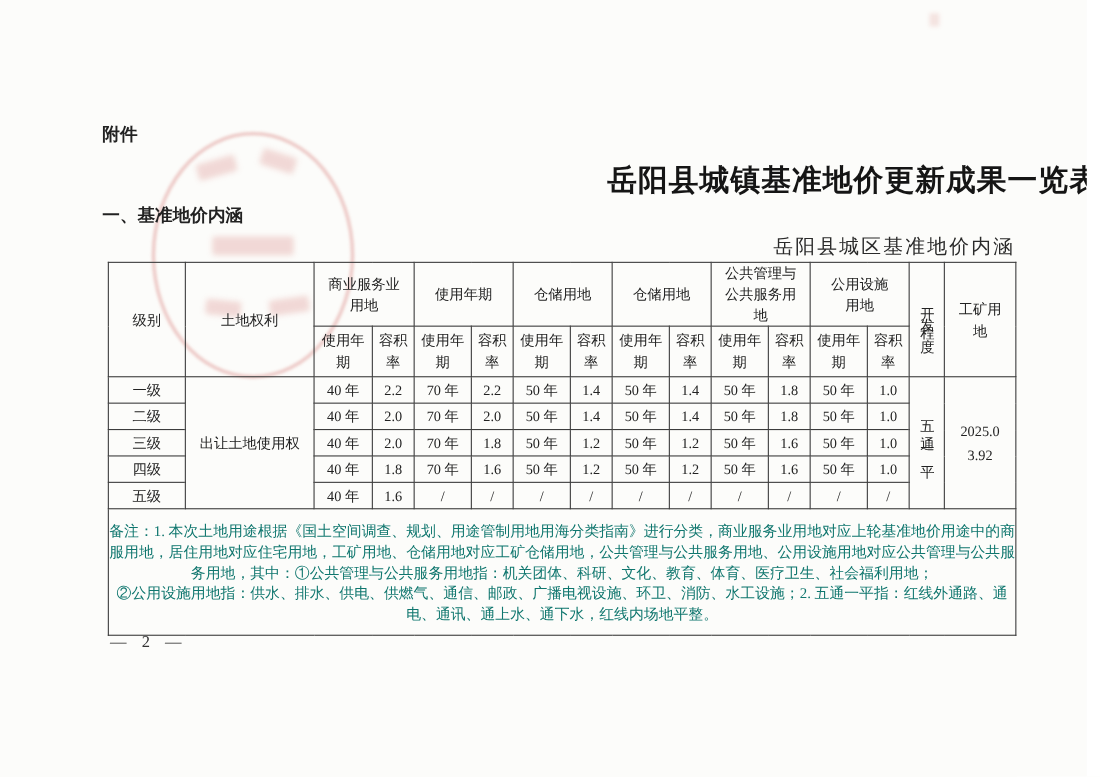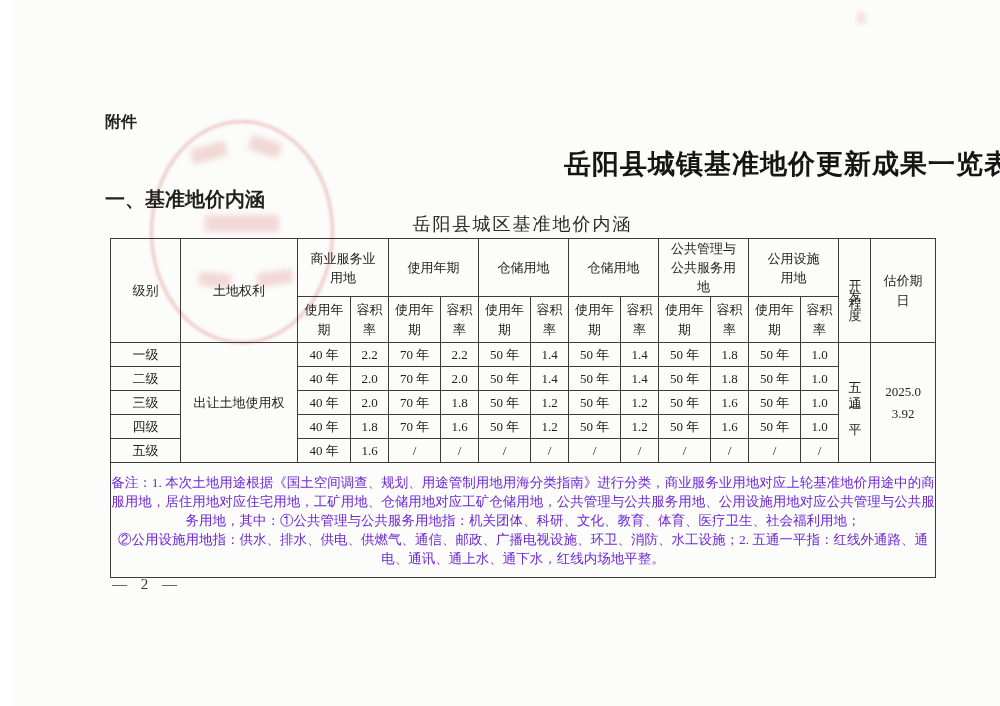--- a/index.html
+++ b/index.html
@@ -3,21 +3,20 @@
 <meta charset="utf-8">
 <style>
   * { margin:0; padding:0; box-sizing:border-box; }
   html,body { width:1000px; height:706px; }
   body { background:#ffffff; }
   .page {
     position:relative; width:988px; height:706px;
     background:#fcfcfa; overflow:hidden;
     font-family:"Liberation Serif","DejaVu Serif",serif;
     color:#1f1f1f;
-    margin-left:12px;
   }
 
   
   .seal {
     position:absolute; left:138px; top:120px; width:184px; height:224px;
     border:3px solid rgba(201,77,70,0.30); border-radius:50%;
     filter:blur(1.4px); z-index:0;
   }
   .seal i { position:absolute; display:block; background:rgba(201,77,70,0.20); border-radius:2px; filter:blur(2.4px); }
   .seal i.m1 { left:38px;  top:22px;  width:36px; height:15px; transform:rotate(-16deg); }
@@ -36,24 +35,24 @@
     font-weight:bold; font-size:16px; color:#222;
   }
   .doc-title {
     position:absolute; left:0; top:146px; width:1000px; text-align:right;
     font-family:"Liberation Sans","DejaVu Sans",sans-serif;
     font-weight:bold; font-size:27px; letter-spacing:1px; color:#151515;
   }
   .section-heading {
     position:absolute; left:93px; top:186px;
     font-family:"Liberation Sans","DejaVu Sans",sans-serif;
-    font-weight:bold; font-size:20px; color:#222;
+    font-weight:bold; font-size:16px; color:#222;
   }
   .table-title {
-    position:absolute; left:98px; top:212px; width:825px; text-align:center;
+    position:absolute; left:98px; top:212px; width:825px; text-align:right;
     font-size:18px; letter-spacing:2px; color:#2a2a2a;
   }
 
   table.benchmark {
     position:absolute; left:98px; top:238px; width:825px;
     border-collapse:collapse; table-layout:fixed;
     font-size:13px; color:#222;
   }
   table.benchmark td {
     border:1px solid #3c3c3c; text-align:center; vertical-align:middle;
@@ -67,21 +66,21 @@
   .small-hdr   { font-size:13px; line-height:16px; }
   .wrap48      { display:inline-block; max-width:48px; line-height:20px; }
   .vert-text {
     writing-mode:vertical-rl; text-orientation:upright;
     display:inline-block; letter-spacing:9px; line-height:30px;
   }
   .vert-wide { letter-spacing:14px; }
   .val-date div { line-height:22px;text-align:center; }
   td.notes-cell {
     text-align:left; vertical-align:top; padding:7px 12px 6px 12px;
-    height:115px; font-size:13.5px; line-height:23.5px; color:#6d28d9;
+    height:115px; font-size:13.5px; line-height:23.5px; color:#0f766e;
   }
   td.notes-cell p { margin:0; }
 
   .page-number {
     position:absolute; left:100px; top:576px;
     font-size:15px; letter-spacing:5px; color:#333;
   }
 </style>
 </head>
 <body>
@@ -126,21 +125,21 @@
         <tr class="hrow1">
           <td rowspan="2">级别</td>
           <td rowspan="2">土地权利</td>
           <td colspan="2"><span class="grp-inner">商业服务业用地</span></td>
           <td colspan="2">使用年期</td>
           <td colspan="2">仓储用地</td>
           <td colspan="2">仓储用地</td>
           <td colspan="2" class="small-hdr"><span class="grp-inner">公共管理与公共服务用地</span></td>
           <td colspan="2"><span class="grp-inner-s">公用设施用地</span></td>
           <td rowspan="2"><span class="vert-text">开发程度</span></td>
-          <td rowspan="2"><span class="wrap48">估价期日</span></td>
+          <td rowspan="2"><span class="wrap48">工矿用地</span></td>
         </tr>
         <tr class="hrow2">
           <td><span class="wrap48">使用年期</span></td>
           <td><span class="wrap48">容积率</span></td>
           <td><span class="wrap48">使用年期</span></td>
           <td><span class="wrap48">容积率</span></td>
           <td><span class="wrap48">使用年期</span></td>
           <td><span class="wrap48">容积率</span></td>
           <td><span class="wrap48">使用年期</span></td>
           <td><span class="wrap48">容积率</span></td>

